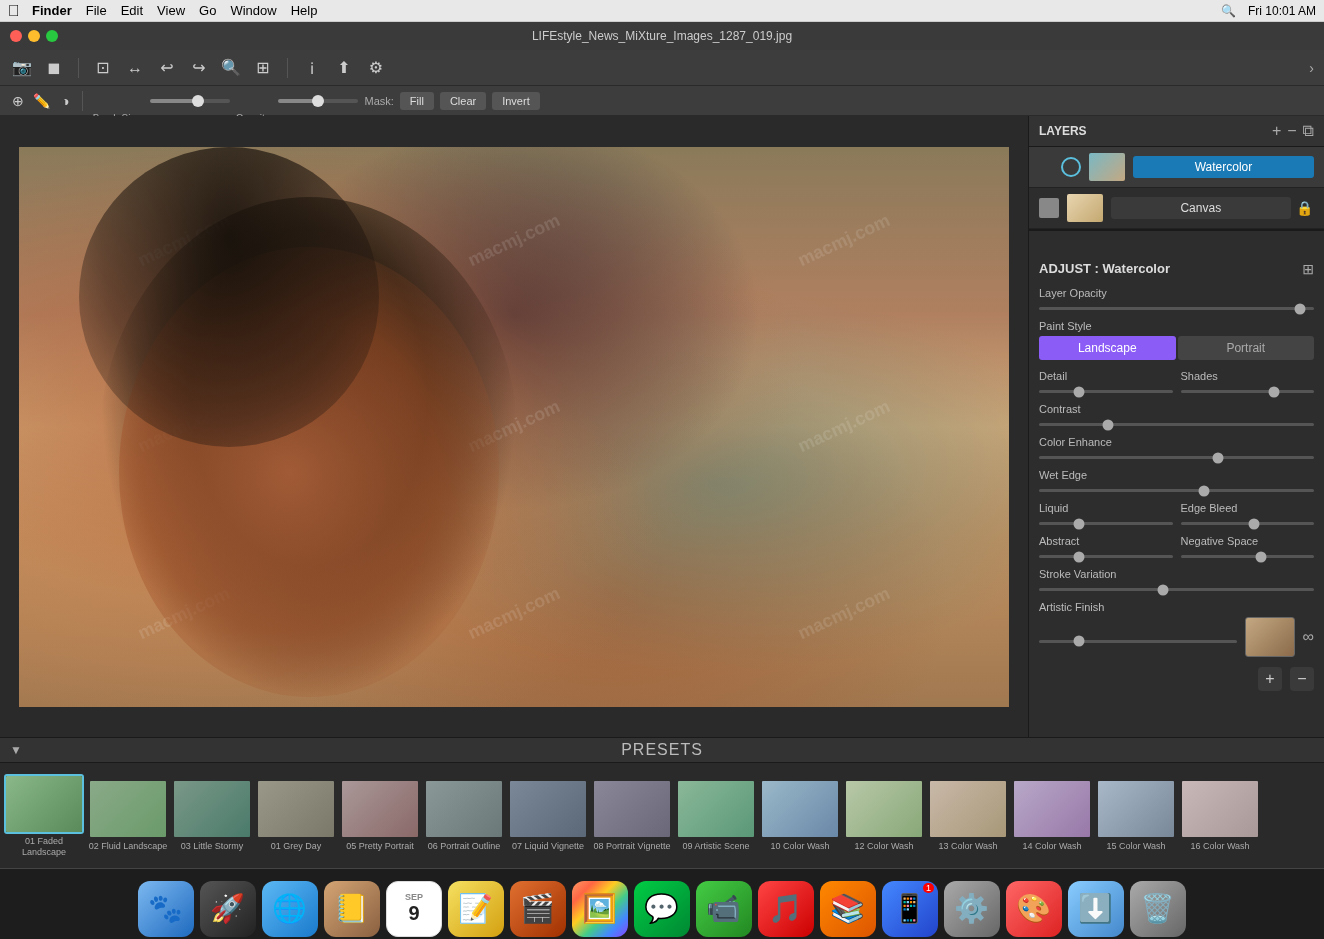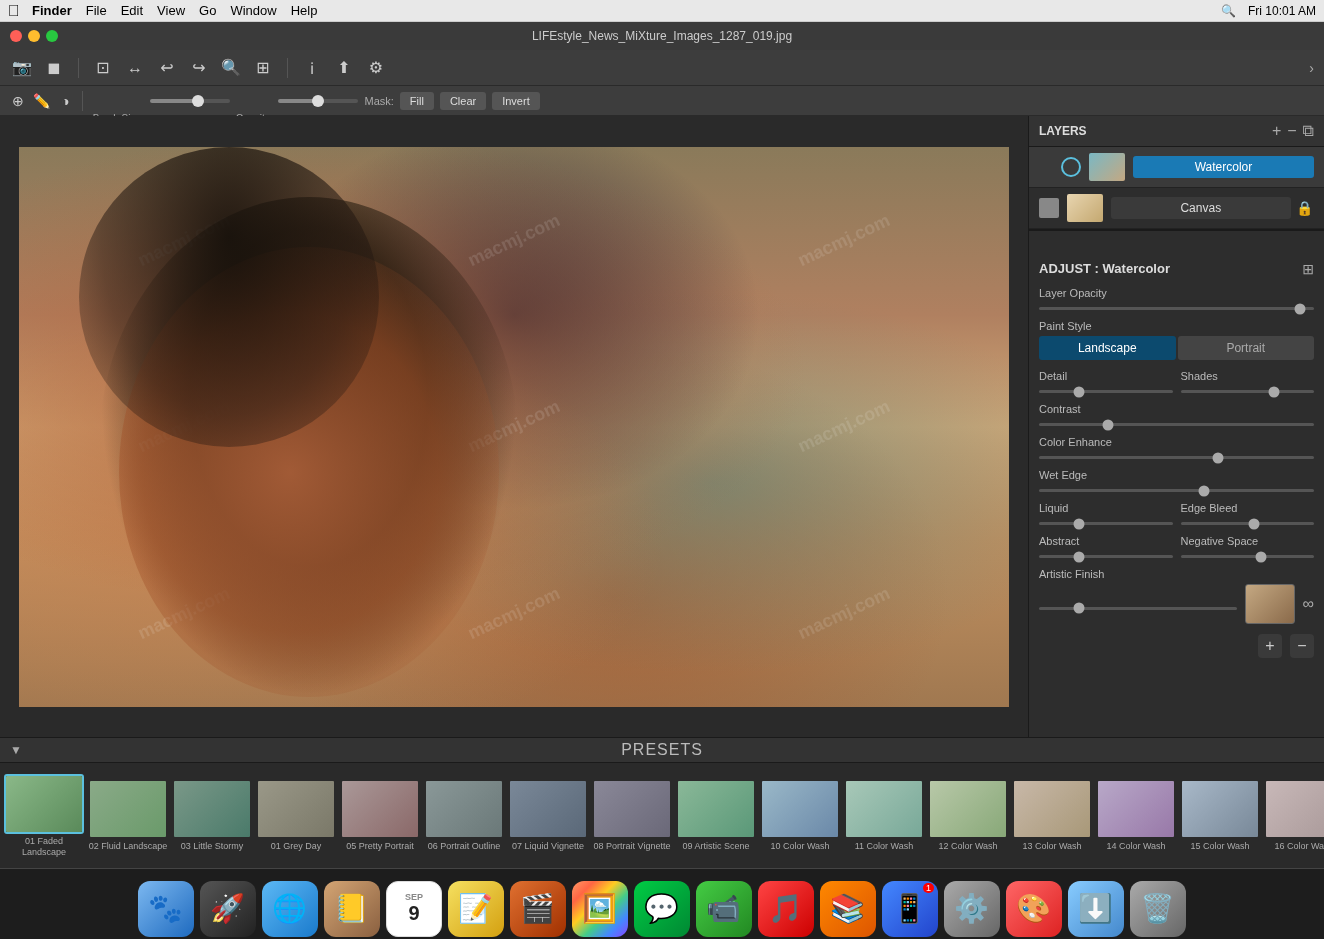--- a/index.html
+++ b/index.html
@@ -138,21 +138,21 @@
     .slider-thumb-dot {
       position: absolute; top: 50%; transform: translate(-50%, -50%);
       width: 11px; height: 11px; background: #aaa; border-radius: 50%; cursor: pointer;
     }
 
     .paint-style-row { display: flex; gap: 2px; margin-bottom: 10px; }
     .paint-style-btn {
       flex: 1; padding: 5px 0; border: none; border-radius: 3px;
       font-size: 12px; cursor: pointer;
     }
-    .paint-style-btn.active { background: #0c4a6e; color: #fff; }
+    .paint-style-btn.active { background: #8b5cf6; color: #fff; }
     .paint-style-btn.inactive { background: #444; color: #aaa; }
 
     .two-col-sliders { display: flex; gap: 8px; }
     .two-col-sliders .control-row { flex: 1; }
 
     
     .artistic-row { display: flex; align-items: center; gap: 8px; }
     .artistic-thumb { width: 50px; height: 40px; background: linear-gradient(135deg, #c4a882, #8a6a4a); border-radius: 3px; border: 1px solid #666; }
     .artistic-controls { display: flex; gap: 4px; }
     .artistic-ctrl-btn { background: none; border: none; color: #aaa; font-size: 16px; cursor: pointer; }
@@ -391,20 +391,26 @@
           </div>
         </div>
         <div class="control-row">
           <div class="control-label">Negative Space</div>
           <div class="slider-track">
             <div class="slider-thumb-dot" style="left:60%;"></div>
           </div>
         </div>
       </div>
 
+      <div class="control-row">
+        <div class="control-label">Stroke Variation</div>
+        <div class="slider-track">
+          <div class="slider-thumb-dot" style="left:45%;"></div>
+        </div>
+      </div>
 
       <div class="control-row">
         <div class="control-label">Artistic Finish</div>
         <div class="artistic-row">
           <div class="slider-track" style="flex:1;">
             <div class="slider-thumb-dot" style="left:20%;"></div>
           </div>
           <div class="artistic-thumb"></div>
           <div class="artistic-controls">
             <button class="artistic-ctrl-btn">∞</button>
@@ -484,26 +490,20 @@
         <div class="preset-thumb">
           <div class="preset-thumb-img" style="background: linear-gradient(135deg, rgb(138, 184, 152), rgb(90, 152, 120));"></div>
         </div>
         <div class="preset-name">09 Artistic Scene</div>
       </div>
       <div class="preset-item">
         <div class="preset-thumb">
           <div class="preset-thumb-img" style="background: linear-gradient(135deg, rgb(154, 184, 200), rgb(106, 136, 168));"></div>
         </div>
         <div class="preset-name">10 Color Wash</div>
-      </div>
-      <div class="preset-item">
-        <div class="preset-thumb">
-          <div class="preset-thumb-img" style="background: linear-gradient(135deg, rgb(168, 200, 184), rgb(120, 168, 152));"></div>
-        </div>
-        <div class="preset-name">11 Color Wash</div>
       </div>
       <div class="preset-item">
         <div class="preset-thumb">
           <div class="preset-thumb-img" style="background: linear-gradient(135deg, rgb(184, 200, 168), rgb(136, 168, 120));"></div>
         </div>
         <div class="preset-name">12 Color Wash</div>
       </div>
       <div class="preset-item">
         <div class="preset-thumb">
           <div class="preset-thumb-img" style="background: linear-gradient(135deg, rgb(200, 184, 168), rgb(168, 152, 120));"></div>

